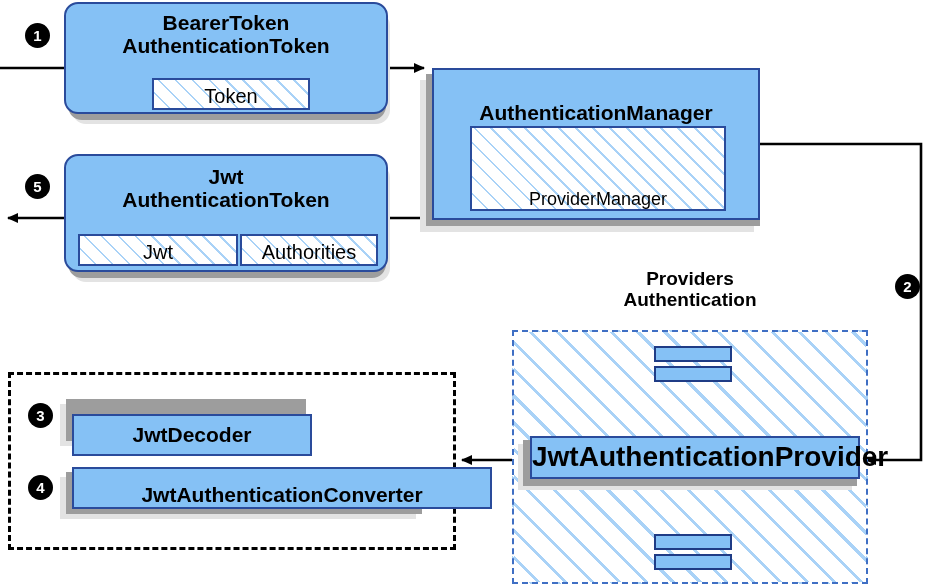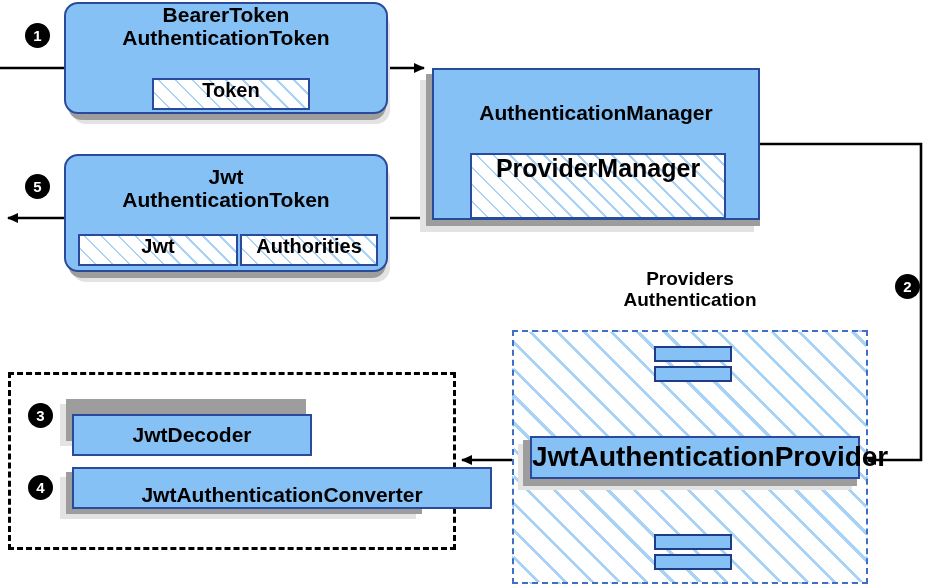--- a/index.html
+++ b/index.html
@@ -60,23 +60,23 @@
     border: 2px solid #2a4b9b;
     background-color: #ffffff;
     background-image: repeating-linear-gradient(
       45deg,
       rgba(133,193,245,0) 0px,
       rgba(133,193,245,0) 10px,
       #a9d2f7 10px,
       #a9d2f7 12px
     );
     display: flex;
-    align-items: flex-start;
+    align-items: flex-end;
     justify-content: center;
-    font-weight: bold;
+    font-weight: normal;
     color: #000;
   }
   
   .dashed-black {
     position: absolute;
     box-sizing: border-box;
     border: 3px dashed #000000;
     background: transparent;
   }
   .dashed-blue-hatch {
@@ -193,28 +193,28 @@
     <span class="node-title">JwtAuthenticationProvider</span>
   </div>
 
   <div class="small-bar" style="left:654px; top:534px; width:78px; height:16px;"></div>
   <div class="small-bar" style="left:654px; top:554px; width:78px; height:16px;"></div>
 
   <div class="shadow-light" style="left:420px; top:80px; width:334px; height:152px;"></div>
   <div class="shadow-dark" style="left:426px; top:74px; width:334px; height:152px;"></div>
   <div class="node" style="left:432px; top:68px; width:328px; height:152px; padding-top:32px; font-size:21px; z-index:3;">
     <span class="node-title">AuthenticationManager</span>
-    <div class="hatch-white" style="left:36px; top:56px; width:256px; height:66px; font-size:25px;margin-top:27px;">
+    <div class="hatch-white" style="left:36px; top:56px; width:256px; height:85px; font-size:18px;">
       <span>ProviderManager</span>
     </div>
   </div>
 
   <div class="shadow-light rounded" style="left:72px; top:12px; width:318px; height:112px;"></div>
   <div class="shadow-dark rounded" style="left:68px; top:8px; width:318px; height:112px;"></div>
-  <div class="node rounded" style="left:64px; top:2px; width:324px; height:112px; font-size:21px; z-index:3;">
+  <div class="node rounded" style="left:64px; top:2px; width:324px; height:112px; padding-top:8px; font-size:21px; z-index:3;">
     <span class="node-title">BearerToken</span>
     <span class="node-title">AuthenticationToken</span>
     <div class="hatch-white" style="left:86px; top:74px; width:158px; height:32px; font-size:20px;">
       <span>Token</span>
     </div>
   </div>
 
   <div class="shadow-light rounded" style="left:72px; top:164px; width:318px; height:118px;"></div>
   <div class="shadow-dark rounded" style="left:68px; top:160px; width:318px; height:118px;"></div>
   <div class="node rounded" style="left:64px; top:154px; width:324px; height:118px; padding-top:10px; font-size:21px; z-index:3;">

